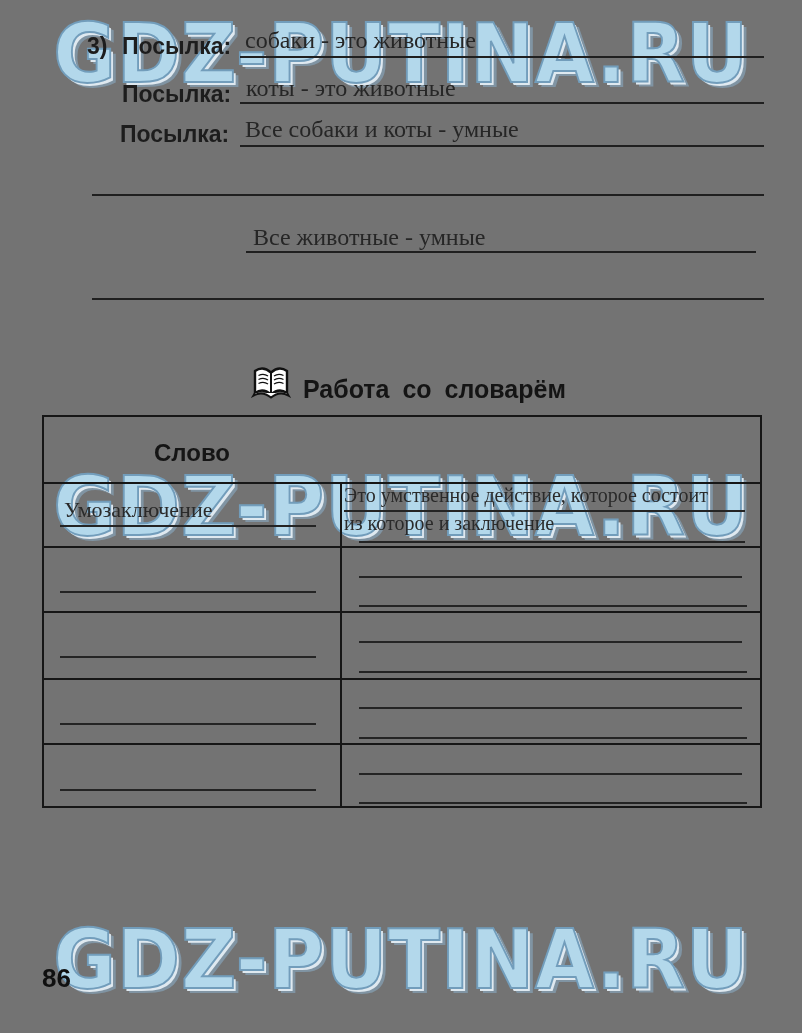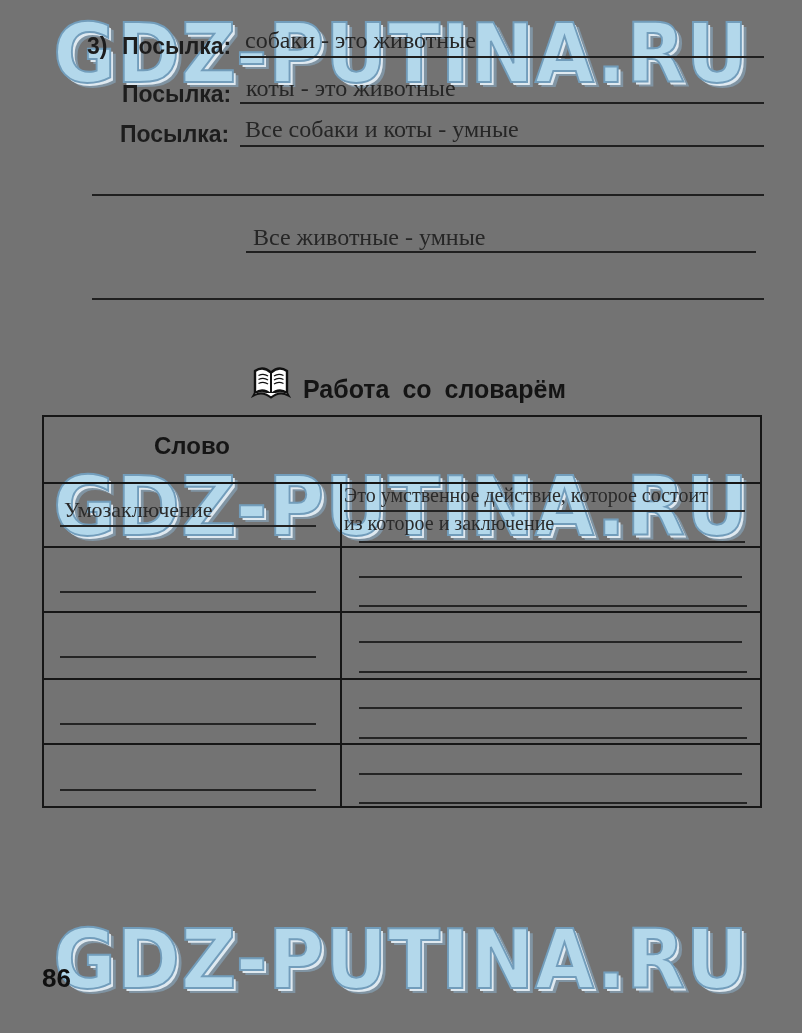--- a/index.html
+++ b/index.html
@@ -27,21 +27,21 @@
   .dict-table {
     position:absolute; left:42px; top:415px; width:720px; height:393px;
     border:2px solid #161616; box-sizing:border-box;
     display:flex; flex-direction:column; z-index:2; background:transparent;
   }
   .trow { display:flex; border-top:2px solid #161616; box-sizing:border-box; }
   .trow:first-child { border-top:none; }
   .tcell { position:relative; box-sizing:border-box; }
   .tcell.left  { width:296px; }
   .tcell.right { flex:1; border-left:2px solid #161616; }
-  .th { font-weight:bold; font-size:24px; color:#151515; text-align:center; line-height:27px; padding-top:15px; }
+  .th { font-weight:bold; font-size:24px; color:#151515; text-align:center; line-height:27px; padding-top:22px; }
   .wline { position:absolute; height:2px; background:#242424; }
   .word    { position:absolute; font-family:Liberation Serif, serif; font-size:22px; color:#2a2a2a; white-space:nowrap; }
   .meaning { position:absolute; font-family:"Liberation Serif", serif; font-size:20px; color:#2a2a2a; white-space:nowrap; }
   .page-number { position:absolute; left:42px; top:963px; z-index:3; font-weight:bold; font-size:26px; color:#101010; }
   .book-icon { position:absolute; left:251px; top:366px; z-index:2; }
 </style>
 </head>
 <body>
 
 <div class="page">

